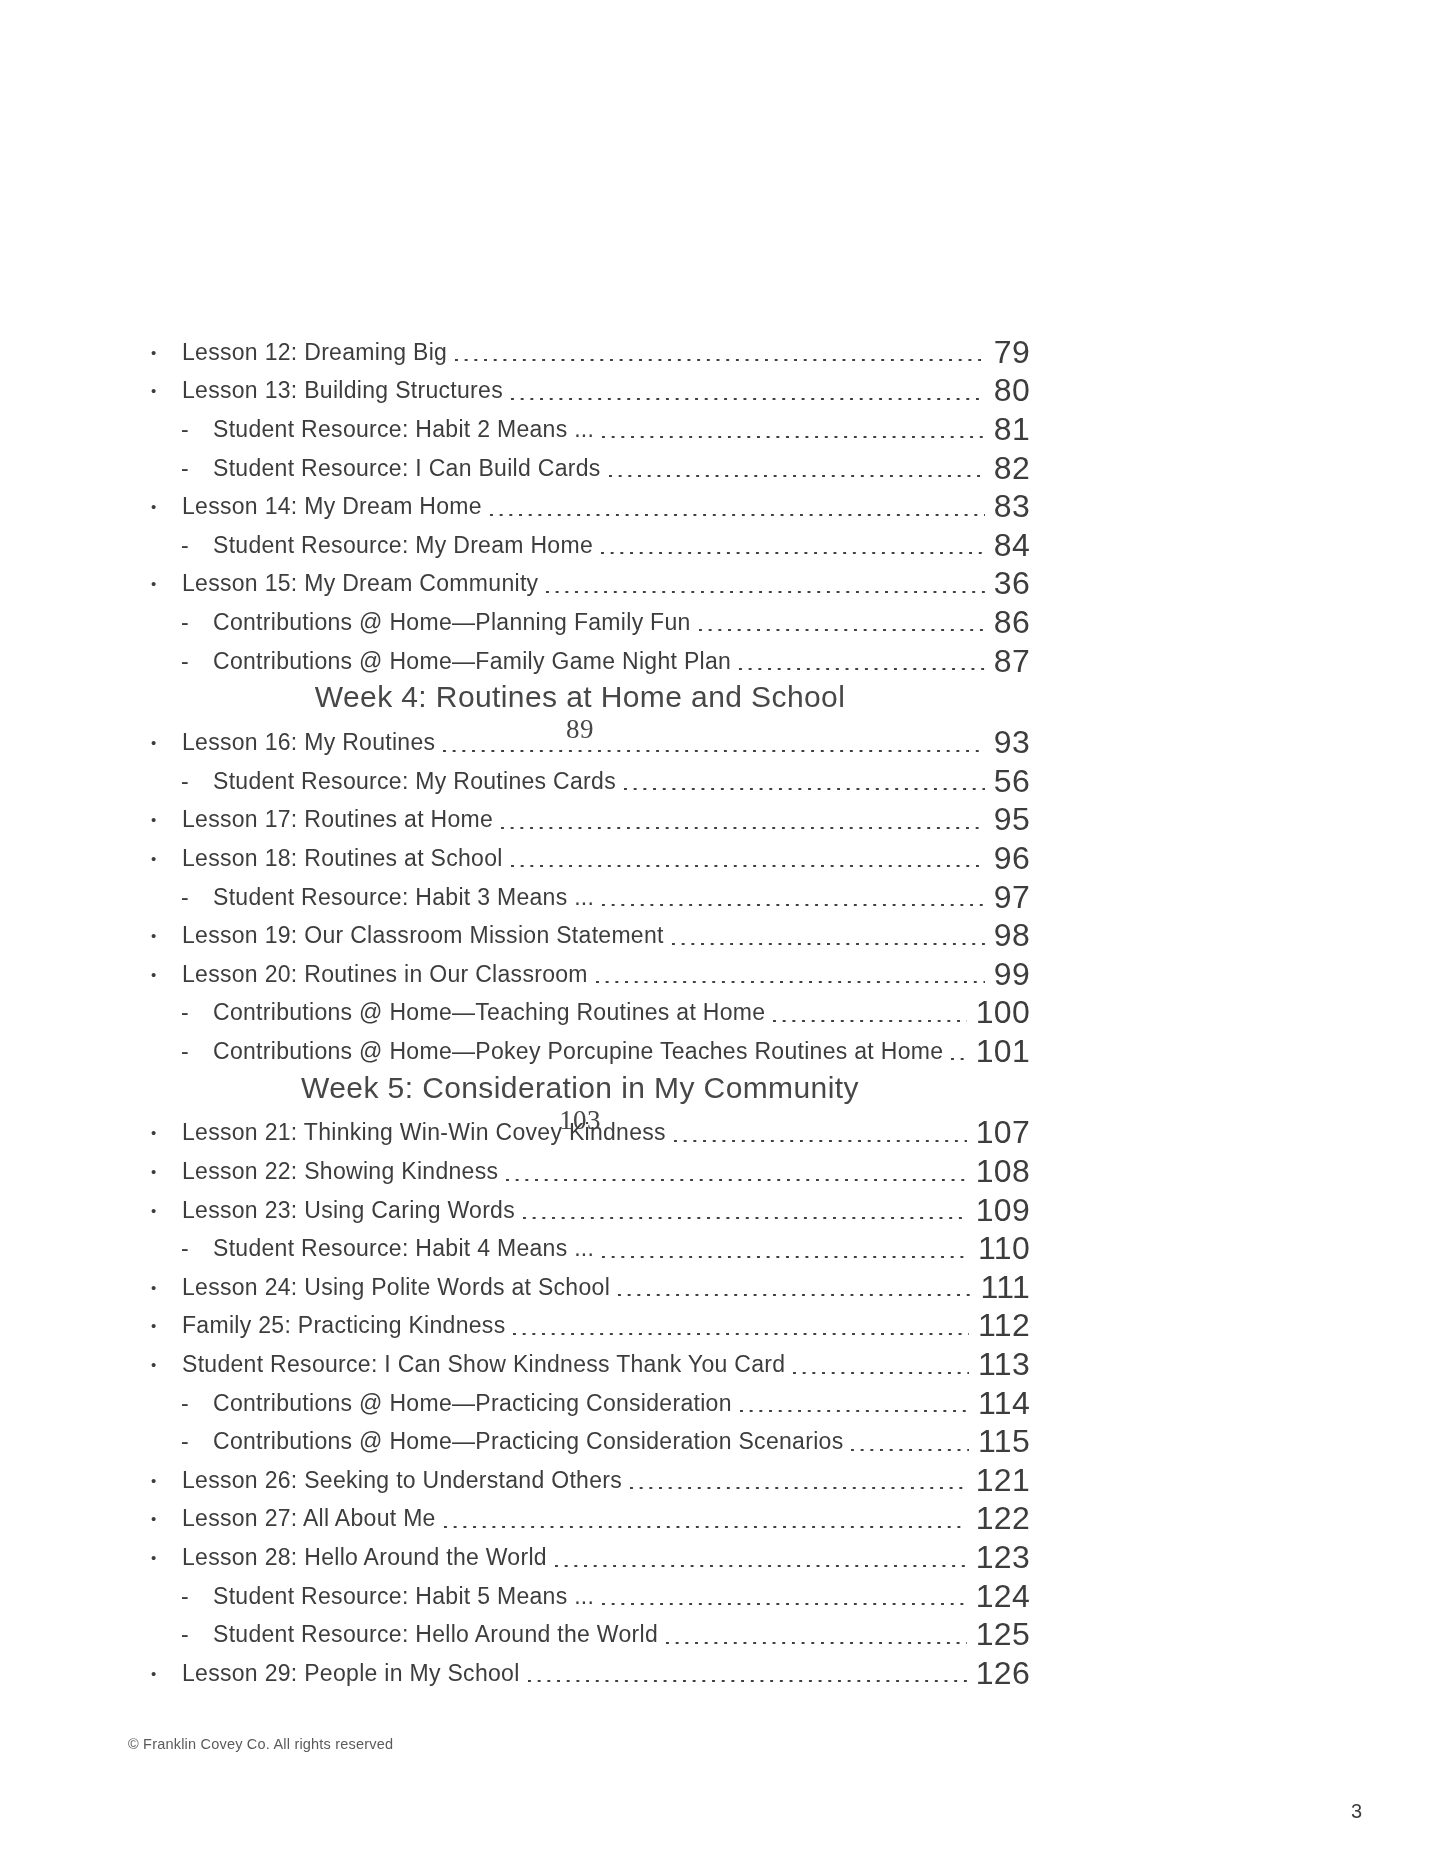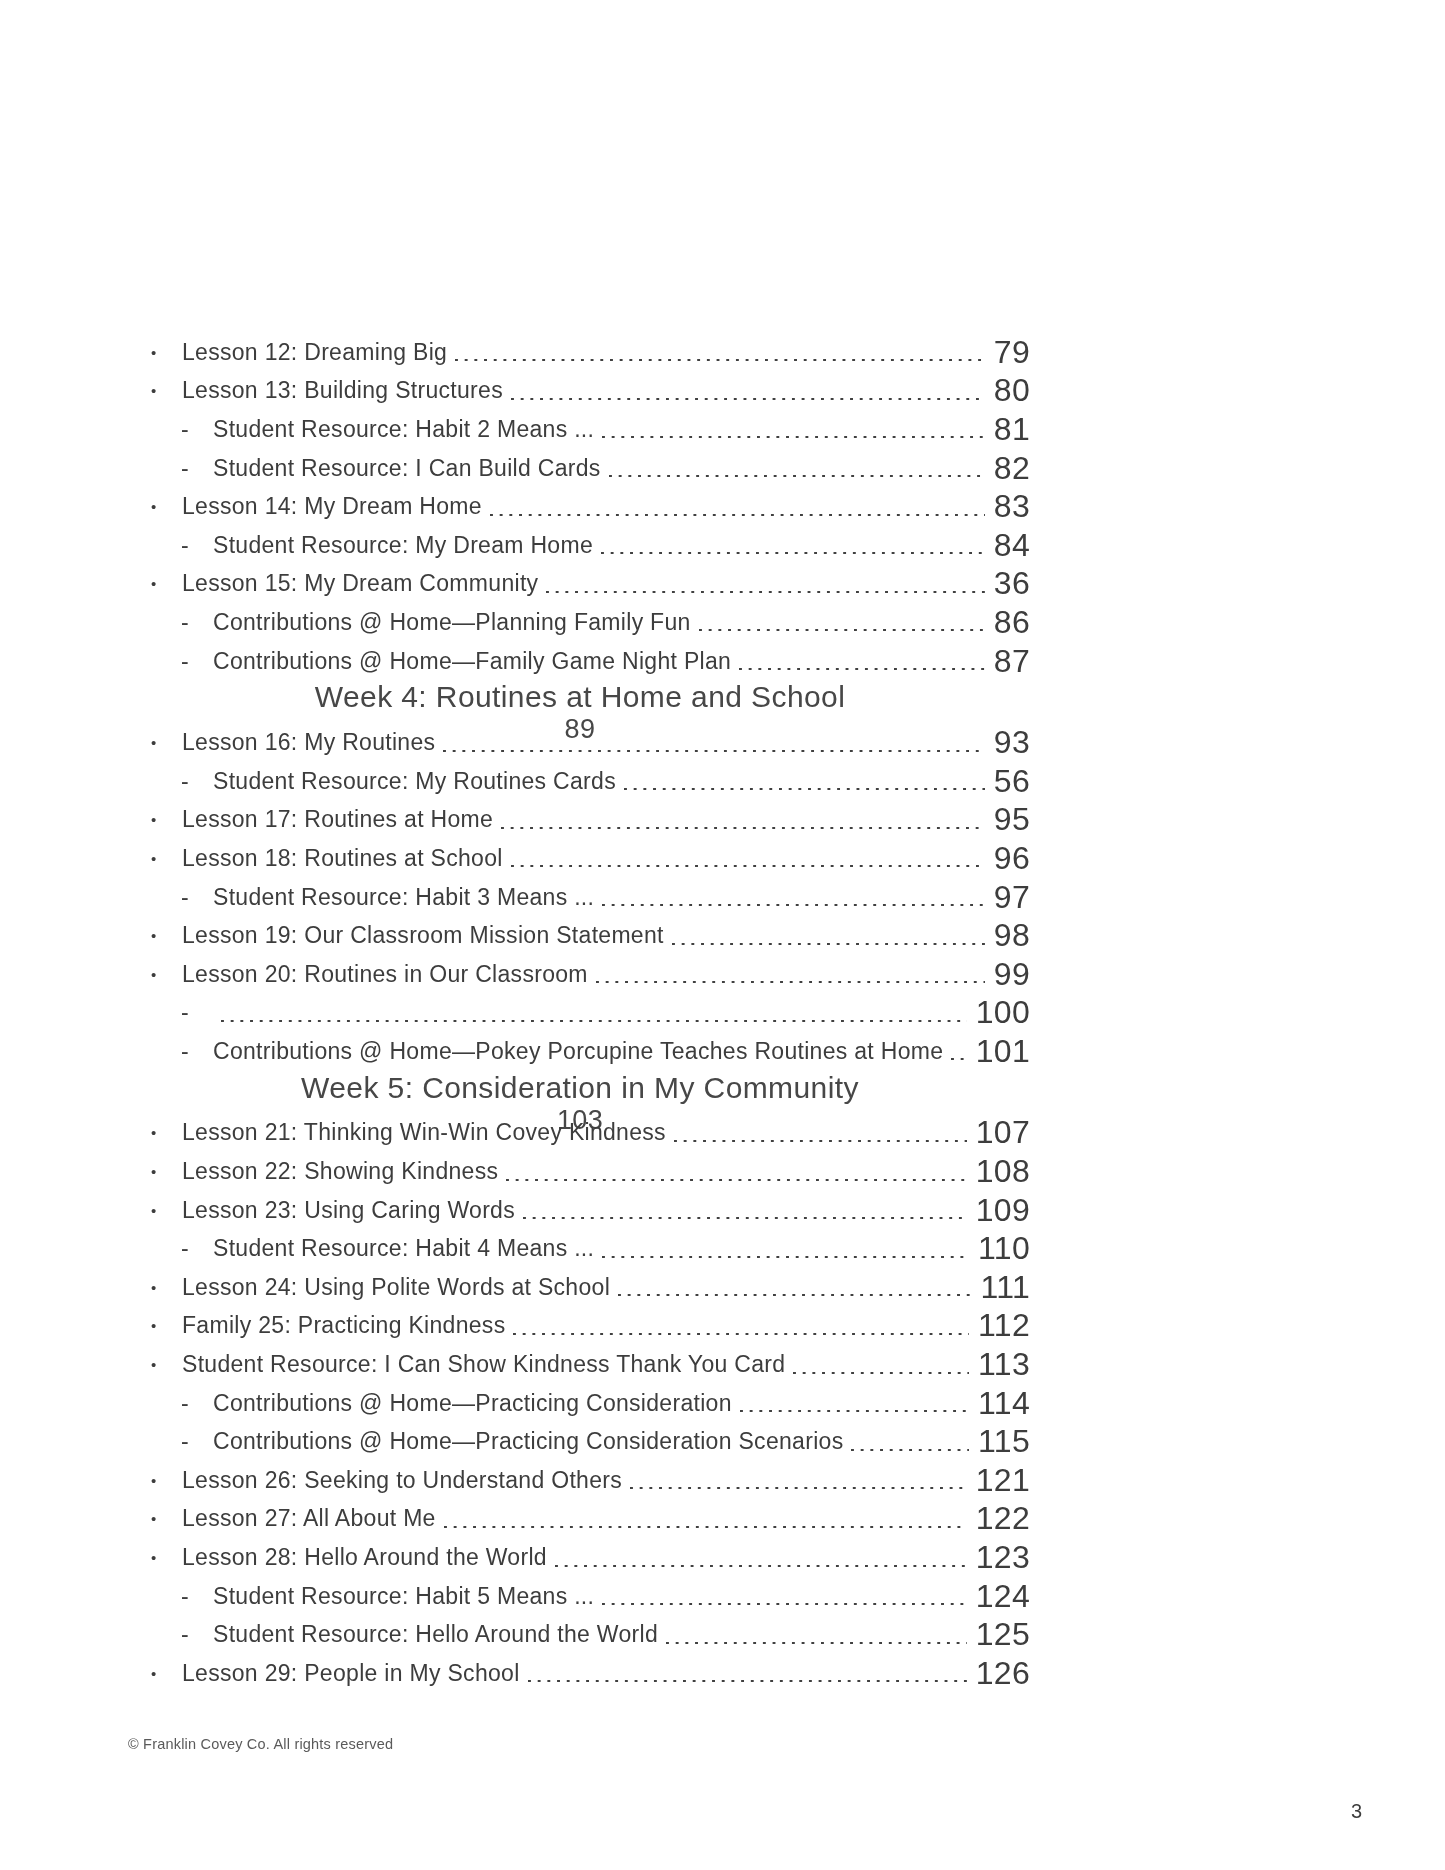--- a/index.html
+++ b/index.html
@@ -75,20 +75,21 @@
   }
   .row.week .leader{
     top:10px;
   }
   .pagenum{
     flex:0 0 auto;
     font-size:32px;
   }
   .row.week .pagenum{
     font-size:27px;
+    font-family:Liberation Serif, serif;
   }
   .footer-left{
     position:absolute;
     left:128px;
     top:1736px;
     font-size:14.5px;
     letter-spacing:0.2px;
     color:var(--footer);
   }
   .footer-page{
@@ -202,20 +203,21 @@
       <span class="pagenum">98</span>
     </div>
       <div class="row lesson">
       <span class="marker">•</span>
       <span class="label">Lesson 20: Routines in Our Classroom</span>
       <span class="leader"></span>
       <span class="pagenum">99</span>
     </div>
       <div class="row sub">
       <span class="marker">-</span>
+      <span class="label">Contributions @ Home—Teaching Routines at Home</span>
       <span class="leader"></span>
       <span class="pagenum">100</span>
     </div>
       <div class="row sub">
       <span class="marker">-</span>
       <span class="label">Contributions @ Home—Pokey Porcupine Teaches Routines at Home</span>
       <span class="leader"></span>
       <span class="pagenum">101</span>
     </div>
       <div class="row week">

